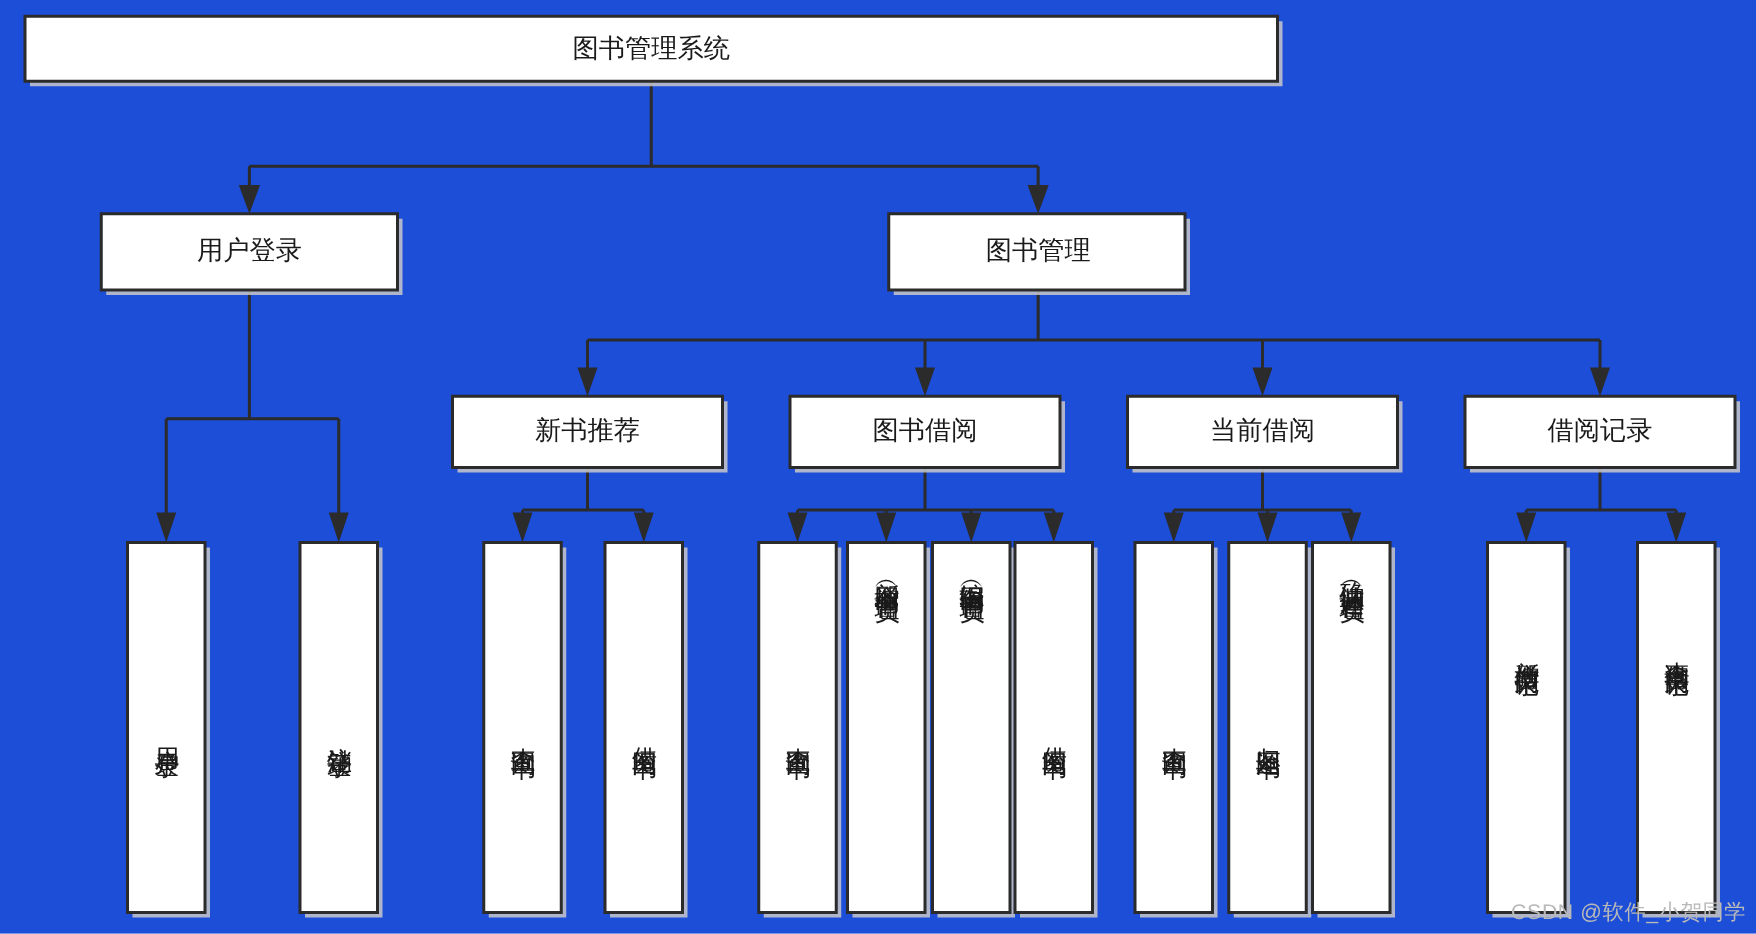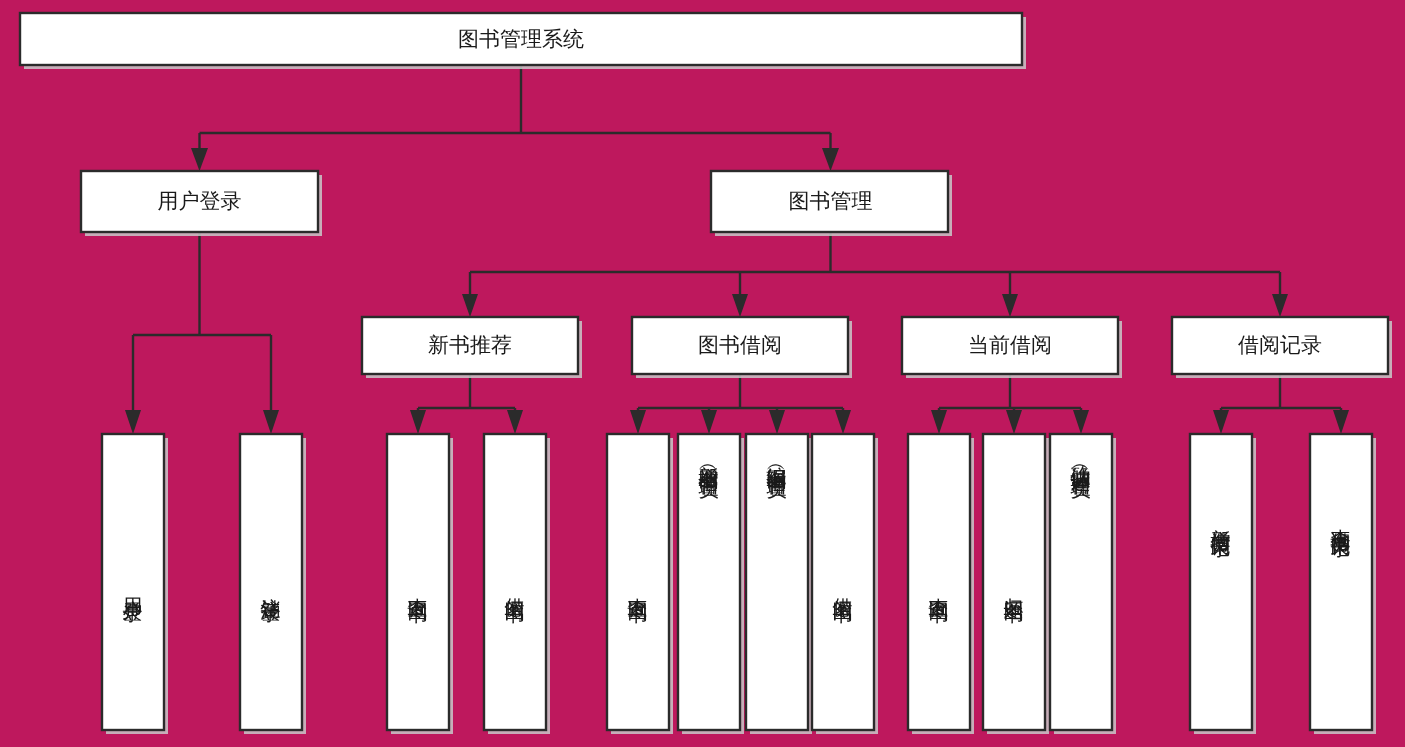--- a/index.html
+++ b/index.html
@@ -8,21 +8,21 @@
     padding: 0;
     background: #ffffff;
   }
   body {
     font-family: "Liberation Sans", "DejaVu Sans", sans-serif;
   }
   #diagram-root {
     position: relative;
     width: 1405px;
     height: 747px;
-    background: #be185d;
+    background: #1d4ed8;
     overflow: hidden;
   }
   svg.diagram-svg {
     position: absolute;
     left: 0;
     top: 0;
     width: 1405px;
     height: 747px;
     display: block;
   }
@@ -257,14 +257,15 @@
     </g>
 
     <g>
       <rect class="node-shadow" x="1314" y="438" width="62" height="296"></rect>
       <rect class="node-box" x="1310" y="434" width="62" height="296"></rect>
       <text class="node-label-v" x="1341" y="519" text-anchor="middle">查询借阅记录</text>
     </g>
 
   </svg>
 
+  <div class="watermark">CSDN @软件_小贺同学</div>
 
 </div>
 
 </body></html>

